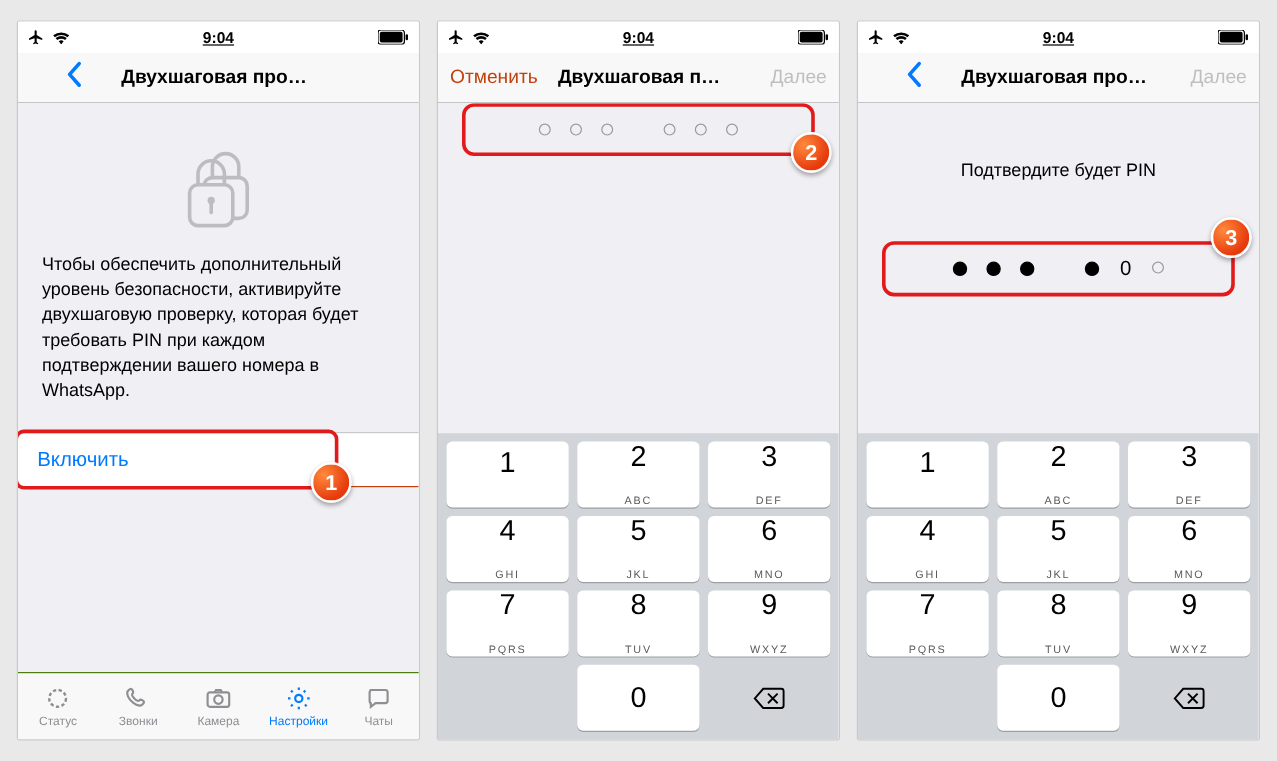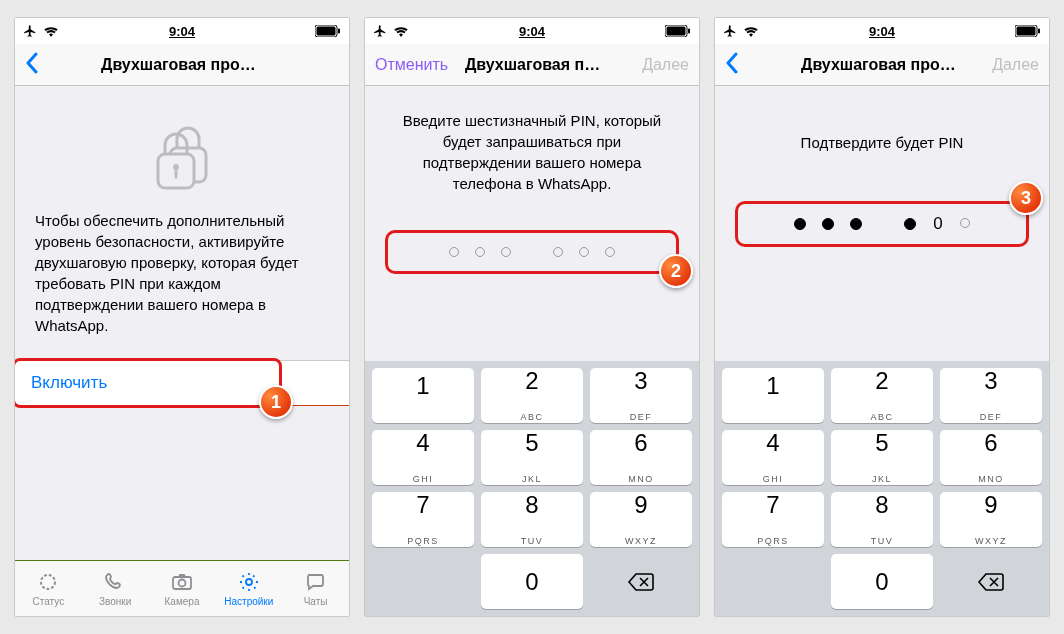--- a/index.html
+++ b/index.html
@@ -44,21 +44,21 @@
   .navbar {
     height: 42px;
     border-bottom: 1px solid #c4c4c7;
     display: flex;
     align-items: center;
     justify-content: space-between;
     padding: 0 10px;
     background:#f8f8f8;
   }
   .nav-left, .nav-right { min-width:72px; font-size:16px; }
-  .nav-left { color:#8b5cf6; text-align:left; }
+  .nav-left { color:#c2410c; text-align:center; }
   .nav-right { text-align:right; }
   .nav-right.disabled { color:#bfbfc3; }
   .nav-title {
     flex:1;
     text-align:center;
     font-size:16px;
     font-weight:600;
     color:#000;
     white-space:nowrap;
     overflow:hidden;
@@ -313,21 +313,20 @@
     </div>
   </div>
 
   <div class="navbar">
     <div class="nav-left">Отменить</div>
     <div class="nav-title">Двухшаговая п…</div>
     <div class="nav-right disabled">Далее</div>
   </div>
 
   <div class="content">
-    <div class="desc centered">Введите шестизначный PIN, который будет запрашиваться при подтверждении вашего номера телефона в WhatsApp.</div>
     <div class="pin-box">
       <div class="pin-highlight">
         <div class="pin-dot"></div>
         <div class="pin-dot"></div>
         <div class="pin-dot"></div>
         <div style="width:10px"></div>
         <div class="pin-dot"></div>
         <div class="pin-dot"></div>
         <div class="pin-dot"></div>
         <div class="badge">2</div>

